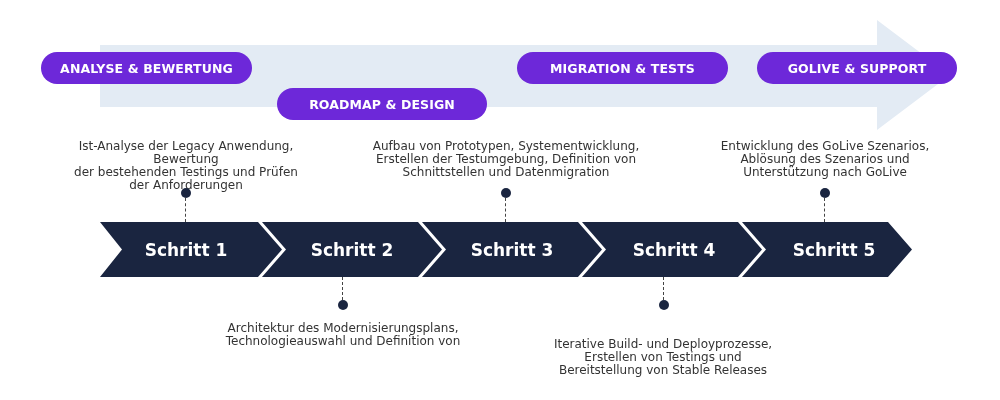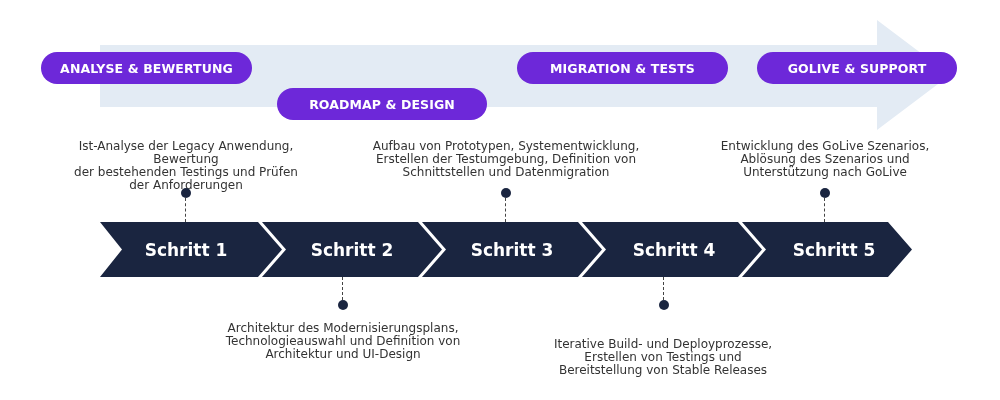--- a/index.html
+++ b/index.html
@@ -42,21 +42,20 @@
   <div>Ist-Analyse der Legacy Anwendung, Bewertung</div>
   <div>der bestehenden Testings und Prüfen</div>
   <div>der Anforderungen</div>
 </div>
 <div class="dot" style="left:181px;top:188px;"></div>
 <div class="dline" style="left:185px;top:198px;height:24px;"></div>
 
 <div class="desc" style="left:208px;top:322px;">
   <div>Architektur des Modernisierungsplans,</div>
   <div>Technologieauswahl und Definition von</div>
-  <div>Architektur und UI-Design</div>
 </div>
 <div class="dline" style="left:342px;top:277px;height:23px;"></div>
 <div class="dot" style="left:338px;top:300px;"></div>
 
 <div class="desc" style="left:371px;top:140px;">
   <div>Aufbau von Prototypen, Systementwicklung,</div>
   <div>Erstellen der Testumgebung, Definition von</div>
   <div>Schnittstellen und Datenmigration</div>
 </div>
 <div class="dot" style="left:501px;top:188px;"></div>

